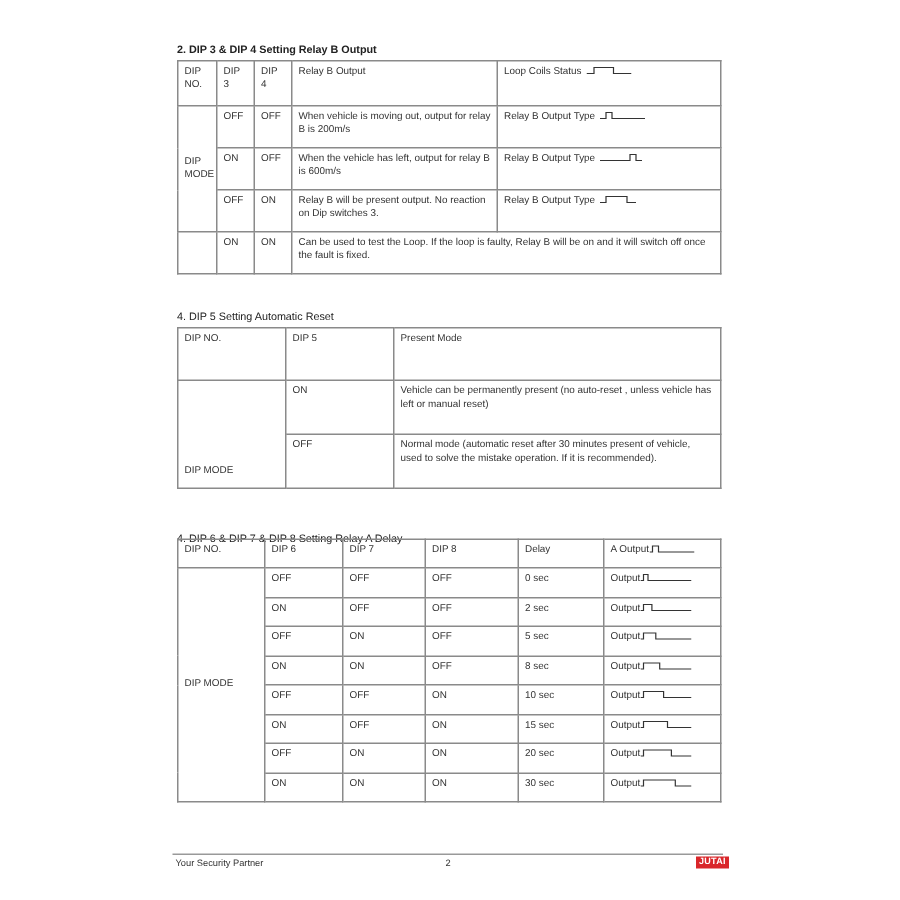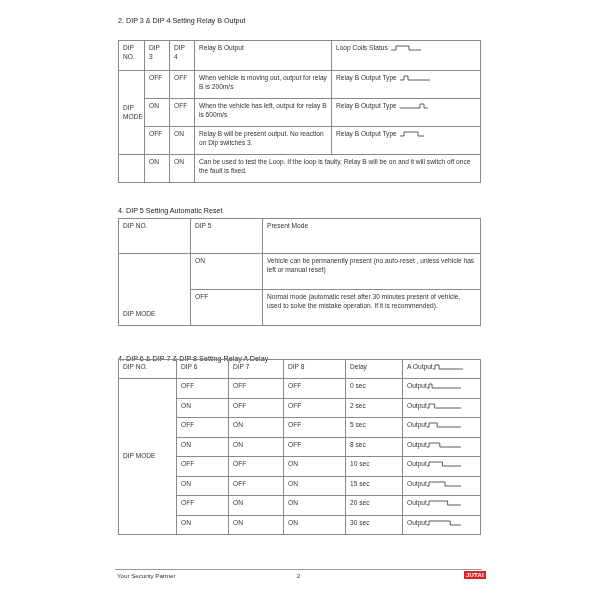--- a/index.html
+++ b/index.html
@@ -13,21 +13,21 @@
   .wave { display: inline-block; vertical-align: middle; margin-left: 3px; }
   .footer-line { position: absolute; left: 115px; top: 569px; width: 367px; height: 1px; background: #999; }
   .footer-left { position: absolute; left: 117px; top: 572px; font-size: 6.2px; color: #333; }
   .footer-page { position: absolute; left: 297px; top: 572px; font-size: 6.2px; color: #333; }
   .footer-logo { position: absolute; left: 464px; top: 571px; background: #d9262a; color: #fff; font-size: 6px;
                  font-weight: bold; padding: 0 2px; line-height: 8px; letter-spacing: 0.2px; }
 </style>
 </head>
 <body>
 
-<div class="sec-title" style="top:16px;">2. DIP 3 &amp; DIP 4 Setting Relay B Output</div>
+<div class="sec-title" style="top:28px;font-weight:bold;">2. DIP 3 &amp; DIP 4 Setting Relay B Output</div>
 <table style="left:118px; top:40px; width:362px;">
   <colgroup>
       <col style="width:26px">
       <col style="width:25px">
       <col style="width:25px">
       <col style="width:137px">
       <col style="width:149px">
     </colgroup>
   <tbody>
       <tr style="height:30px;">

